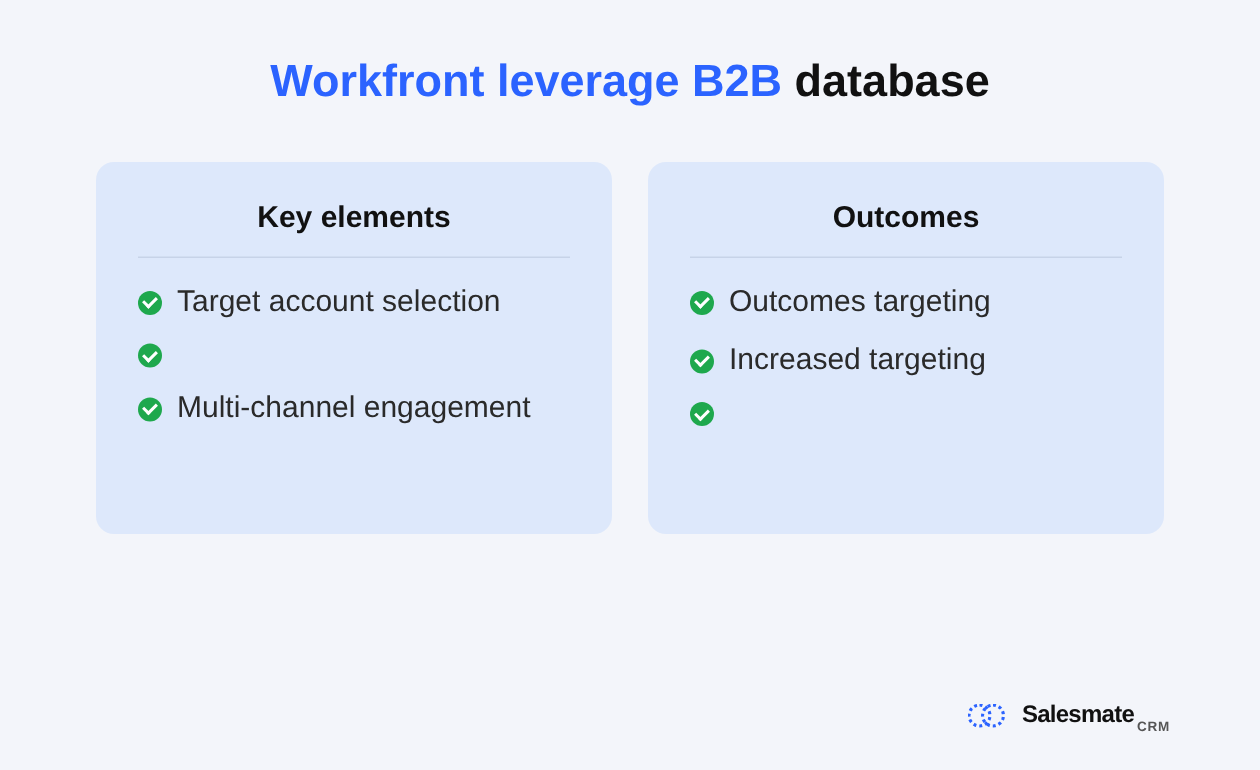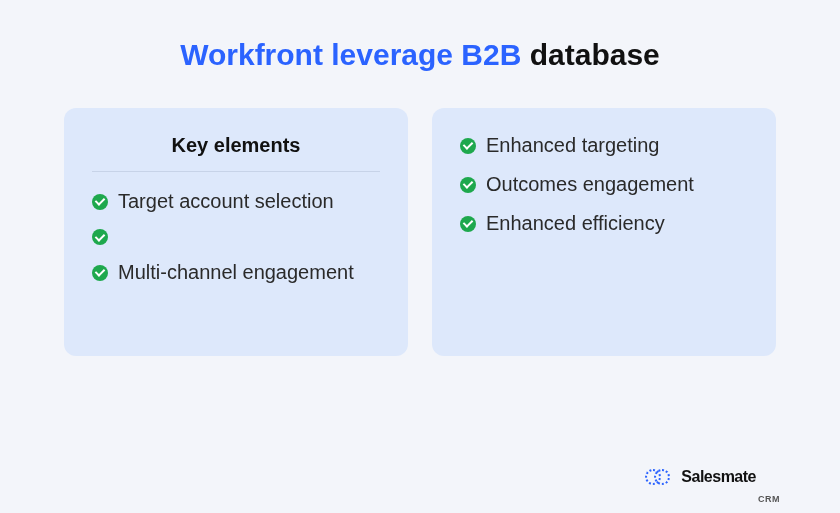--- a/index.html
+++ b/index.html
@@ -101,21 +101,21 @@
     letter-spacing: -0.5px;
   }
   .brand-suffix {
     font-size: 9px;
     font-weight: 600;
     color: #555;
     text-transform: uppercase;
     letter-spacing: 0.5px;
     margin-left: 2px;
     position: relative;
-    top: 20px;
+    top: 6px;
   }
 </style>
 </head>
 <body>
 
 <h1 class="title">
   <span class="highlight">Workfront leverage B2B</span>
   <span>database</span>
 </h1>
 
@@ -130,31 +130,31 @@
     <div class="item">
       <span class="check"></span>
     </div>
     <div class="item">
       <span class="check"></span>
       <span class="item-text">Multi-channel engagement</span>
     </div>
   </div>
 
   <div class="card">
+    <div class="card-title">Outcomes</div>
     <div class="item">
       <span class="check"></span>
-      <span class="item-text">Enhanced targeting</span>
+      <span class="item-text">Outcomes targeting</span>
     </div>
     <div class="item">
       <span class="check"></span>
-      <span class="item-text">Outcomes engagement</span>
+      <span class="item-text">Increased targeting</span>
     </div>
     <div class="item">
       <span class="check"></span>
-      <span class="item-text">Enhanced efficiency</span>
     </div>
   </div>
 
 </div>
 
 <div class="brand">
   <span class="brand-logo">
     <span class="ring r1"></span>
     <span class="ring r2"></span>
   </span>

